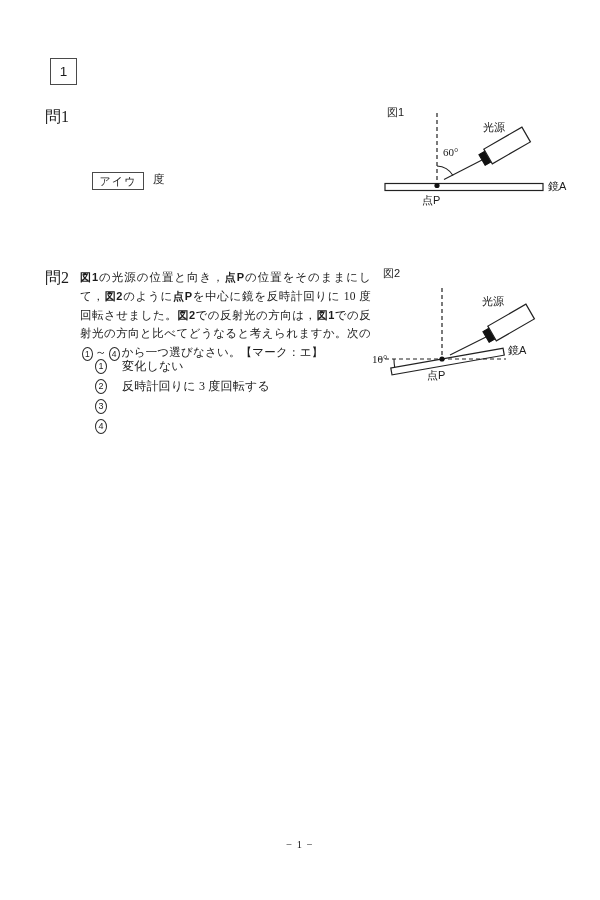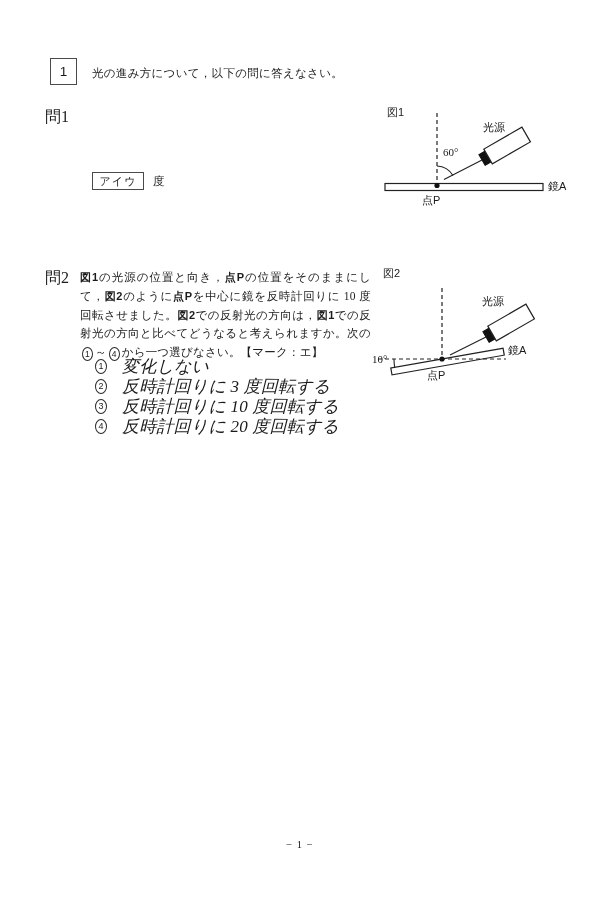--- a/index.html
+++ b/index.html
@@ -14,48 +14,47 @@
   .q-label{position:absolute;left:45px;font-size:16px;}
   .q-body{position:absolute;left:80px;width:291px;font-size:11.5px;
           line-height:18.8px;text-align:justify;letter-spacing:.2px;}
   .b{font-family:"Liberation Sans",sans-serif;font-weight:600;font-size:11px;}
 
   .circled{display:inline-block;width:9px;height:12px;border:1px solid #2a2a2a;
            border-radius:50%;font-size:8.5px;line-height:12px;text-align:center;
            vertical-align:-1px;margin:0 2px;
            font-family:"Liberation Sans",sans-serif;}
 
-  #answer-row{position:absolute;left:92px;top:172px;display:flex;align-items:center;}
+  #answer-row{position:absolute;left:92px;top:172px;display:flex;}
   #answer-box{width:50px;height:16px;border:1px solid #4a4a4a;text-align:center;
               font-size:11px;line-height:16px;letter-spacing:1px;}
   #answer-unit{margin-left:9px;font-size:11.5px;}
 
   #options{position:absolute;left:95px;top:356px;}
   .opt-row{display:flex;align-items:center;height:20px;}
   .opt-num{width:10px;height:13px;line-height:12px;font-size:9px;margin:0 15px 0 0;flex:none;}
-  .opt-text{font-size:17px;letter-spacing:.2px;font-style:italic;}
+  .opt-text{font-size:12px;letter-spacing:.2px;}
 
   svg{position:absolute;overflow:visible;}
   #fig1-svg{left:370px;top:90px;}
   #fig2-svg{left:370px;top:255px;}
   svg text{font-family:"Liberation Sans",sans-serif;fill:#1b1b1b;font-size:11px;}
   svg text.num{font-family:"Liberation Serif",serif;}
   .ln{stroke:#222;fill:none;}
   .dash{stroke:#222;fill:none;stroke-width:1.2;stroke-dasharray:4 3;}
 
   #pageno{position:absolute;left:0;right:0;top:839px;text-align:center;
           font-size:10.5px;letter-spacing:1px;}
 </style>
 </head>
 <body>
 
 <div id="paper">
 
   <div id="qnum-box">1</div>
-  <div id="title">光の進み方について，以下の問に答えなさい。</div>
 
   <div class="q-label" style="top:107px">問1</div>
 
   <div id="answer-row">
     <div id="answer-box">アイウ</div>
     <span id="answer-unit">度</span>
   </div>
 
   <svg id="fig1-svg" width="230" height="135" viewBox="0 0 230 135">
     <text x="17" y="26">図1</text>
@@ -81,25 +80,23 @@
     <div class="opt-row">
       <span class="circled opt-num">1</span>
       <span class="opt-text">変化しない</span>
     </div>
     <div class="opt-row">
       <span class="circled opt-num">2</span>
       <span class="opt-text">反時計回りに 3 度回転する</span>
     </div>
     <div class="opt-row">
       <span class="circled opt-num">3</span>
-      <span class="opt-text">反時計回りに 10 度回転する</span>
     </div>
     <div class="opt-row">
       <span class="circled opt-num">4</span>
-      <span class="opt-text">反時計回りに 20 度回転する</span>
     </div>
   </div>
 
   <svg id="fig2-svg" width="230" height="140" viewBox="0 0 230 140">
     <text x="13" y="22">図2</text>
     <g transform="rotate(-10 72 104)">
       <rect x="20" y="104" width="114" height="7" fill="#ffffff" stroke="#222" stroke-width="1.2"></rect>
     </g>
     <line x1="72" y1="33" x2="72" y2="104" class="dash"></line>
     <line x1="8" y1="104" x2="136" y2="104" class="dash"></line>

